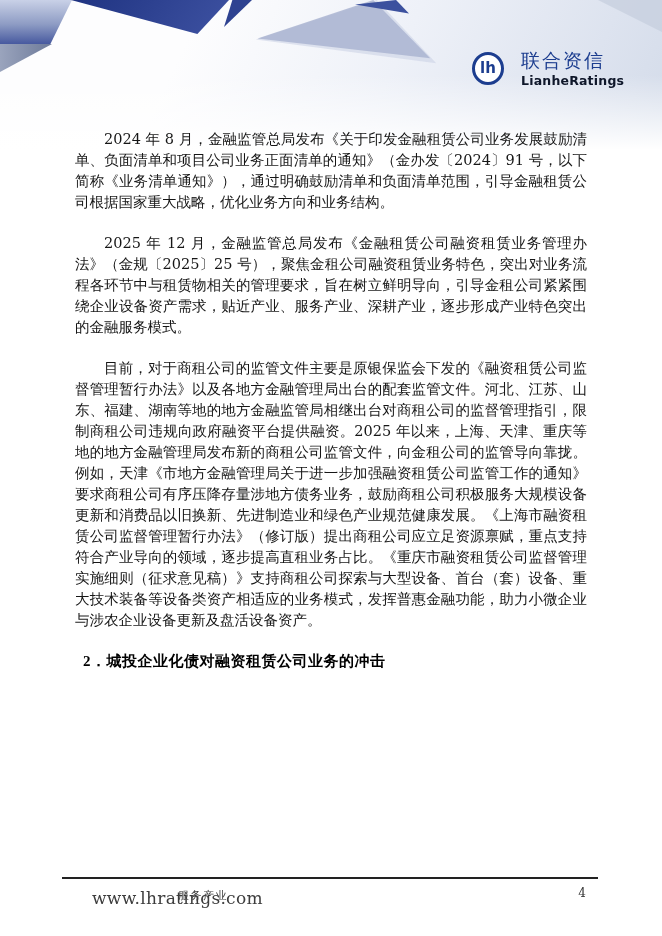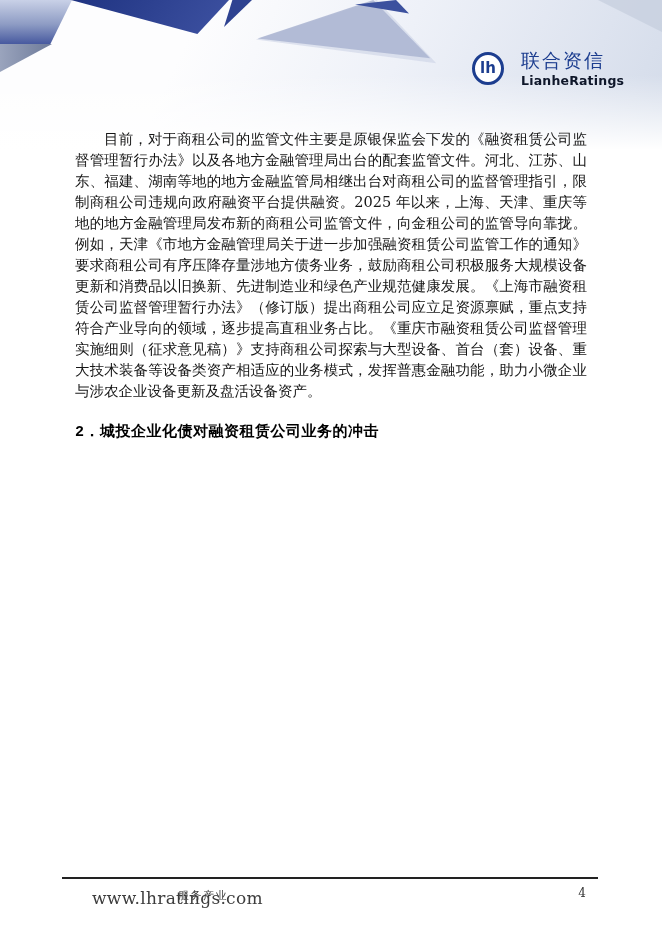--- a/index.html
+++ b/index.html
@@ -71,21 +71,21 @@
     font-family:"DejaVu Sans","Liberation Sans",sans-serif;
     font-weight:bold; font-size:12.5px; color:#0f172a; letter-spacing:.2px; margin-top:2px;
   }
   
   .content {
     position:absolute; left:75px; top:129px; width:512px;
     font-size:14.5px; line-height:21px; color:#161616; text-align:justify;
   }
   .content p { margin:0 0 20px; text-indent:2em; }
   .content h2 {
-    margin:0 0 10px; font-family:Liberation Mono, monospace;
+    margin:0 8px 10px; font-family:Liberation Serif, serif;
     font-size:15px; font-weight:bold; color:#000000; letter-spacing:.5px; text-indent:0;
   }
   .content strong { font-weight:bold; }
   
   .footer-rule { position:absolute; left:62px; top:877px; width:536px; height:2px; background:#222222; }
   .footer-site  { position:absolute; left:92px;  top:888px; font-size:17px; color:#3c3c3c; letter-spacing:.3px; }
   .footer-label { position:absolute; left:178px; top:888px; font-size:11px; color:#3c3c3c; letter-spacing:1.5px; }
   .footer-page  { position:absolute; left:572px; top:886px; width:20px; text-align:center; font-size:12px; color:#333333; }
 </style>
 </head>
@@ -107,20 +107,22 @@
     <div class="logo-mark">
       <span>lh</span>
     </div>
     <div class="logo-text">
       <div class="logo-cn">联合资信</div>
       <div class="logo-en">LianheRatings</div>
     </div>
   </div>
 
   <div class="content">
+    <p>2024 年 8 月，金融监管总局发布《关于印发金融租赁公司业务发展鼓励清单、负面清单和项目公司业务正面清单的通知》（金办发〔2024〕91 号，以下简称《业务清单通知》），通过明确鼓励清单和负面清单范围，引导金融租赁公司根据国家重大战略，优化业务方向和业务结构。</p>
+    <p>2025 年 12 月，金融监管总局发布《金融租赁公司融资租赁业务管理办法》（金规〔2025〕25 号），聚焦金租公司融资租赁业务特色，突出对业务流程各环节中与租赁物相关的管理要求，旨在树立鲜明导向，引导金租公司紧紧围绕企业设备资产需求，贴近产业、服务产业、深耕产业，逐步形成产业特色突出的金融服务模式。</p>
     <p>目前，对于商租公司的监管文件主要是原银保监会下发的《融资租赁公司监督管理暂行办法》以及各地方金融管理局出台的配套监管文件。河北、江苏、山东、福建、湖南等地的地方金融监管局相继出台对商租公司的监督管理指引，限制商租公司违规向政府融资平台提供融资。2025 年以来，上海、天津、重庆等地的地方金融管理局发布新的商租公司监管文件，向金租公司的监管导向靠拢。例如，天津《市地方金融管理局关于进一步加强融资租赁公司监管工作的通知》要求商租公司有序压降存量涉地方债务业务，鼓励商租公司积极服务大规模设备更新和消费品以旧换新、先进制造业和绿色产业规范健康发展。《上海市融资租赁公司监督管理暂行办法》（修订版）提出商租公司应立足资源禀赋，重点支持符合产业导向的领域，逐步提高直租业务占比。《重庆市融资租赁公司监督管理实施细则（征求意见稿）》支持商租公司探索与大型设备、首台（套）设备、重大技术装备等设备类资产相适应的业务模式，发挥普惠金融功能，助力小微企业与涉农企业设备更新及盘活设备资产。</p>
     <h2>2．城投企业化债对融资租赁公司业务的冲击</h2>
   </div>
 
   <div>
     <div class="footer-rule"></div>
     <span class="footer-site">www.lhratings.com</span>
     <span class="footer-label">服务产业</span>
     <span class="footer-page">4</span>
   </div>

